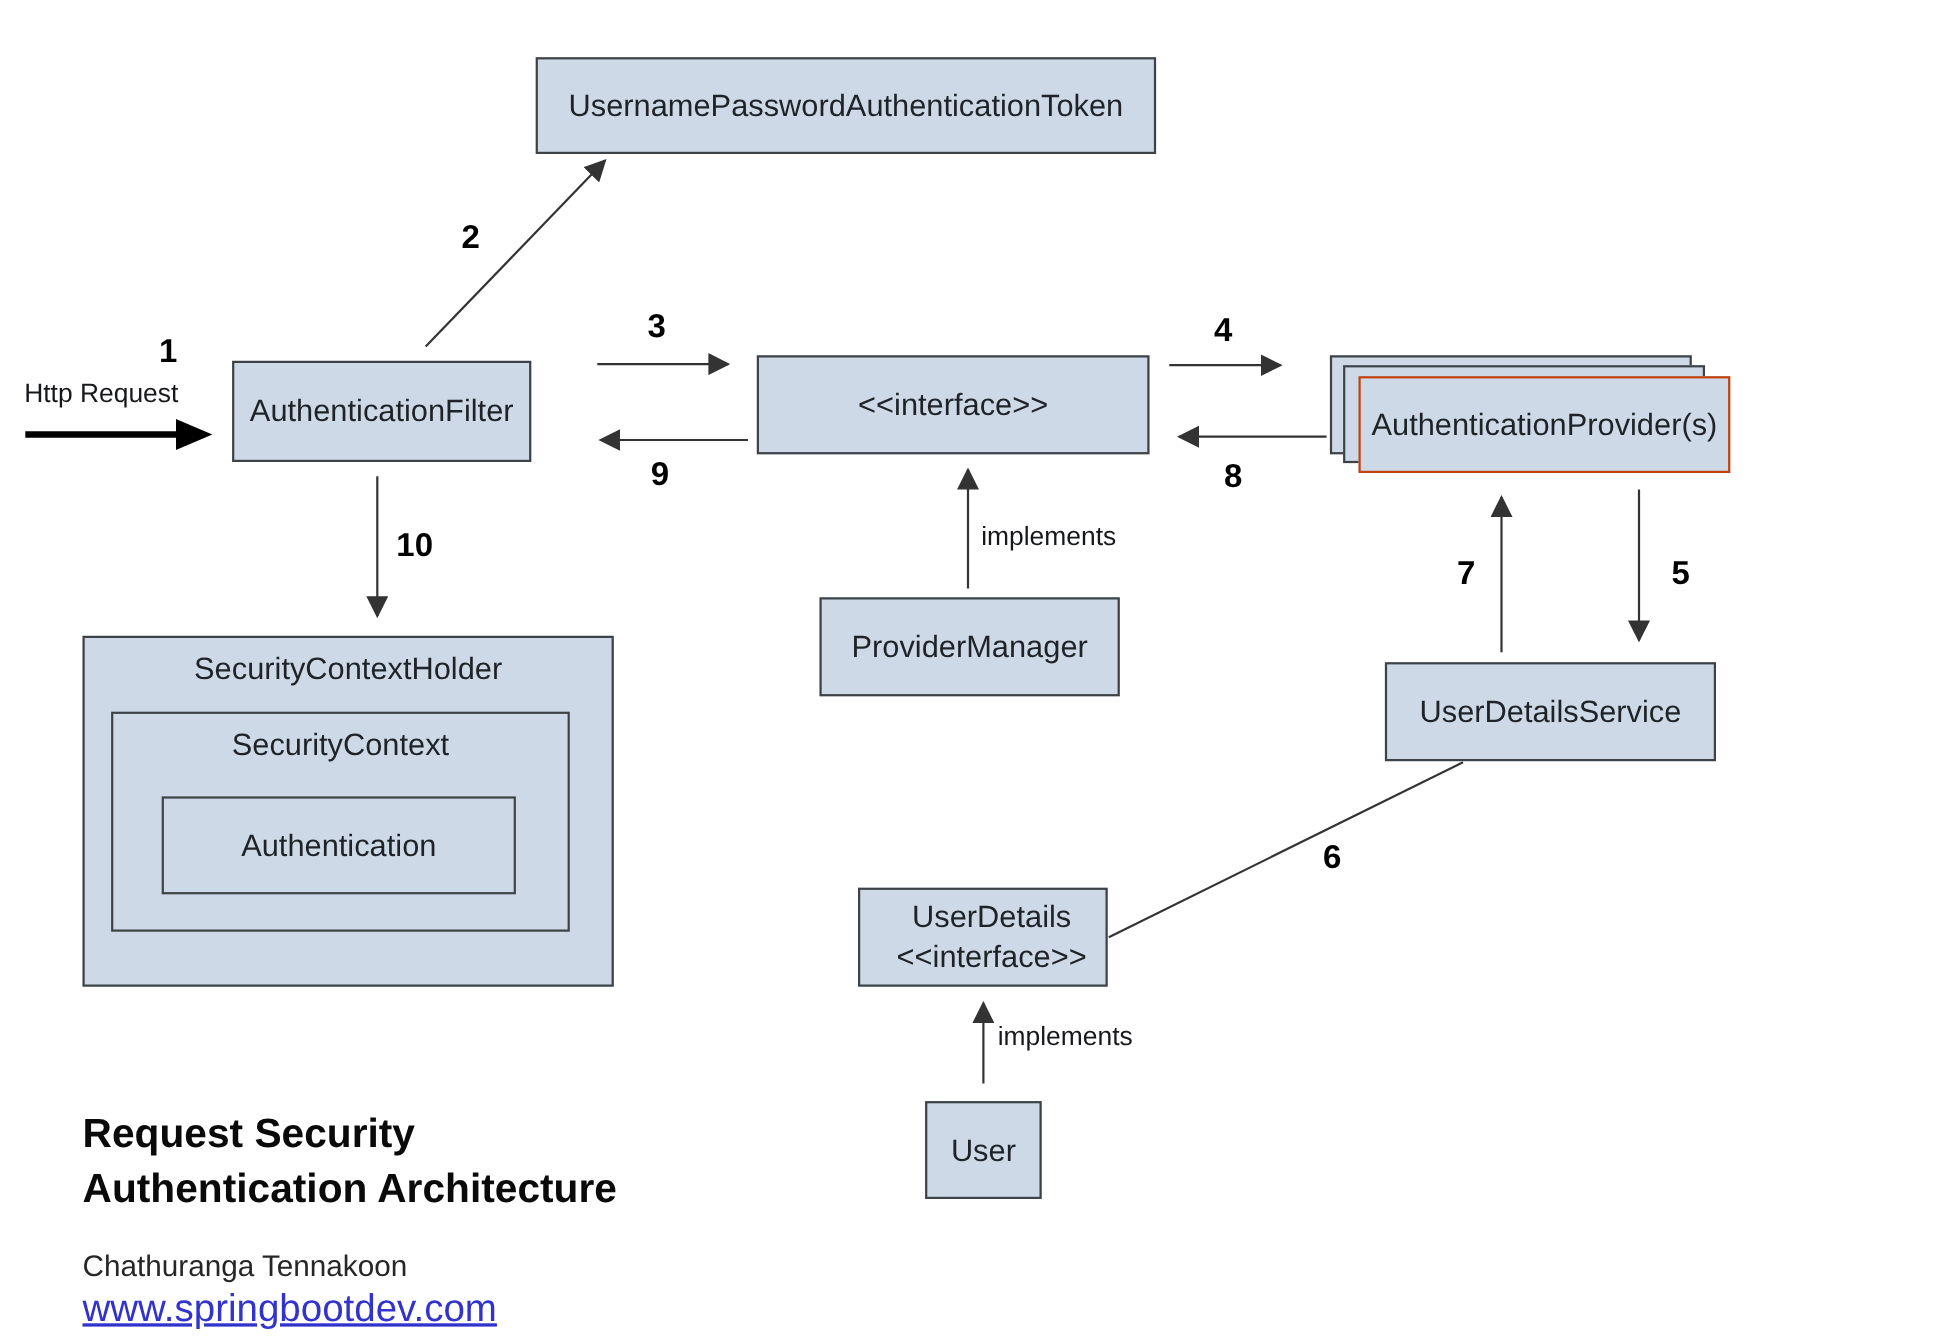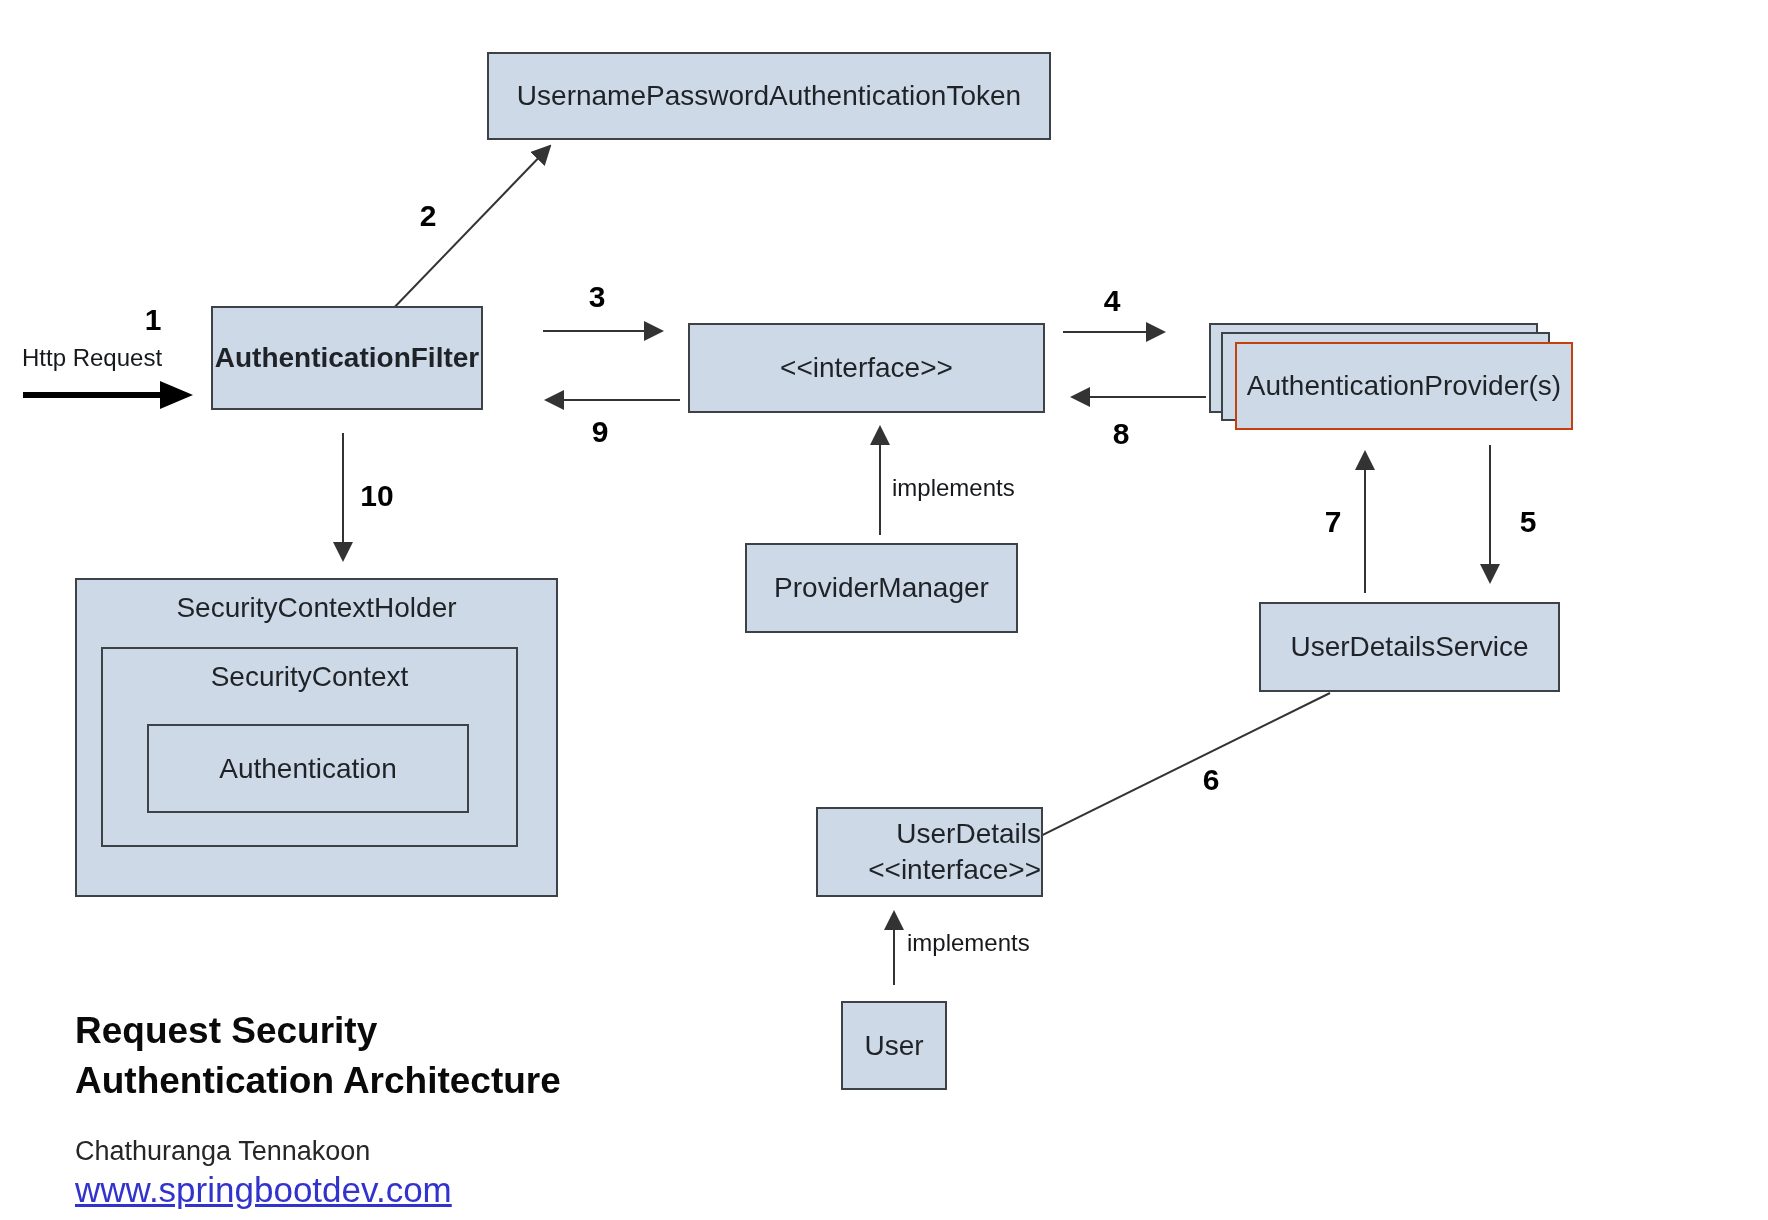--- a/index.html
+++ b/index.html
@@ -90,21 +90,21 @@
 
     <line x1="1008" y1="852" x2="1330" y2="693" stroke="#333" stroke-width="2"></line>
 
     <line x1="894" y1="985" x2="894" y2="912" stroke="#333" stroke-width="2" marker-end="url(#arr)"></line>
   </svg>
 
   <div class="node" style="left:487px; top:52px; width:564px; height:88px;">
     <span>UsernamePasswordAuthenticationToken</span>
   </div>
 
-  <div class="node" style="left:211px; top:306px; width:272px; height:104px;font-weight:bold;">
+  <div class="node" style="left:211px; top:328px; width:272px; height:92px;">
     <span>AuthenticationFilter</span>
   </div>
 
   <div class="node" style="left:688px; top:323px; width:357px; height:90px;">
     <span class="sub">&lt;&lt;interface&gt;&gt;</span>
   </div>
 
   <div style="position:absolute; left:1209px; top:323px; width:364px; height:107px;">
     <div class="stack-back"></div>
     <div class="stack-mid"></div>
@@ -124,21 +124,21 @@
       <div class="node" style="left:44px; top:75px; width:322px; height:89px;text-align:right;">
         <span>Authentication</span>
       </div>
     </div>
   </div>
 
   <div class="node" style="left:1259px; top:602px; width:301px; height:90px;">
     <span>UserDetailsService</span>
   </div>
 
-  <div class="node" style="left:780px; top:807px; width:227px; height:90px; align-items:flex-end; padding-left:16px; text-align:left;margin-left:36px;">
+  <div class="node" style="left:780px; top:807px; width:227px; height:90px; align-items:center; padding-left:16px; text-align:left;">
     <span>UserDetails</span>
     <span class="sub">&lt;&lt;interface&gt;&gt;</span>
   </div>
 
   <div class="node" style="left:841px; top:1001px; width:106px; height:89px;">
     <span>User</span>
   </div>
 
   <span class="num" style="left:153px; top:320px;">1</span>
   <span class="num" style="left:428px; top:216px;">2</span>

